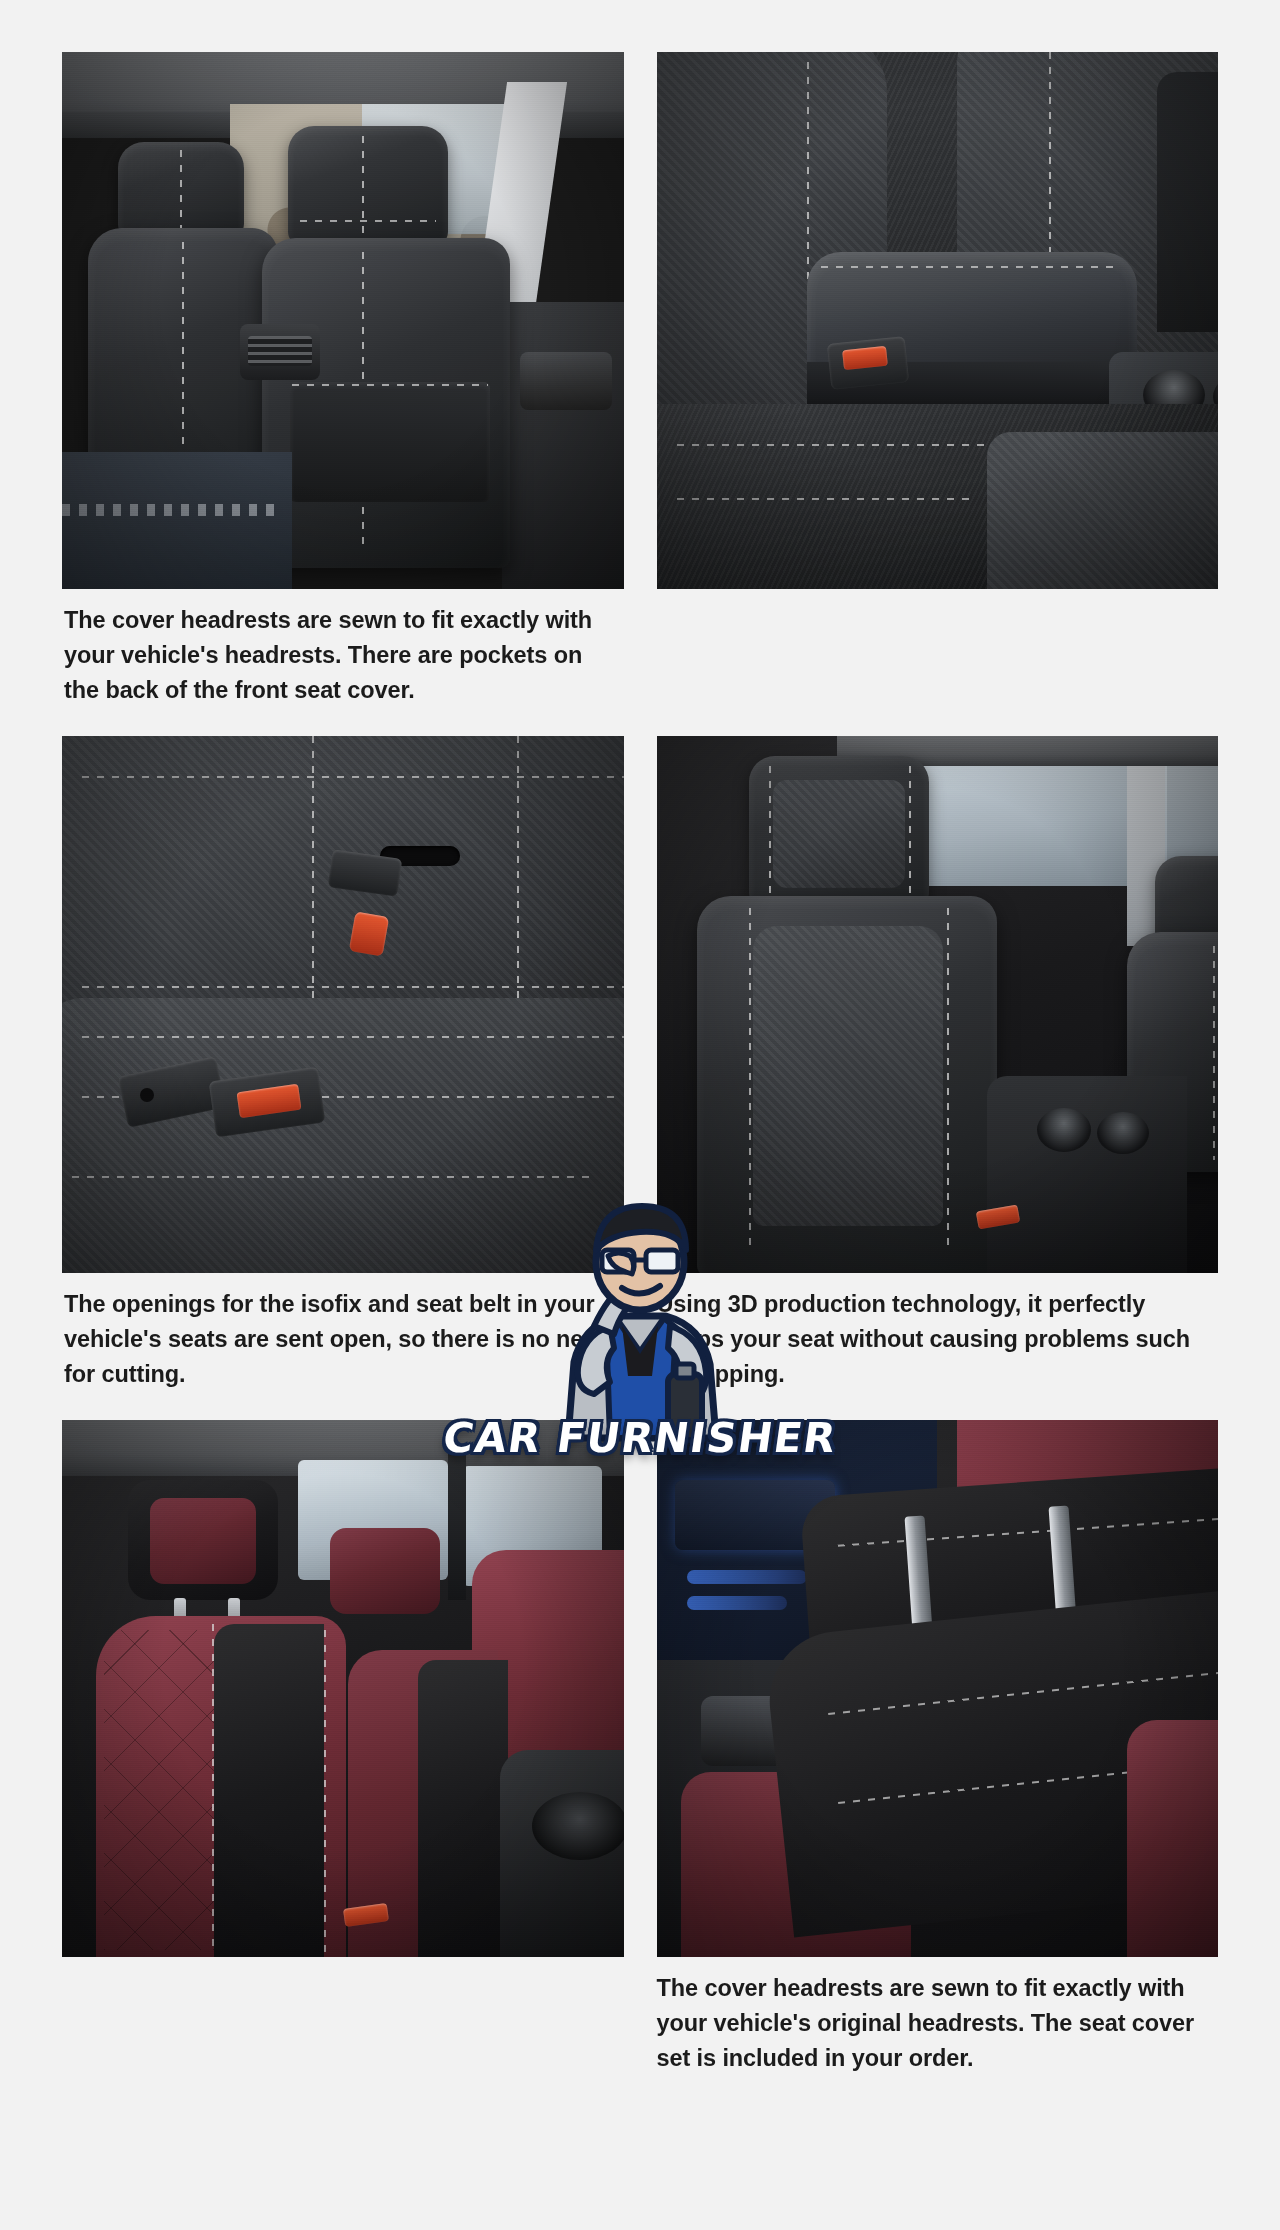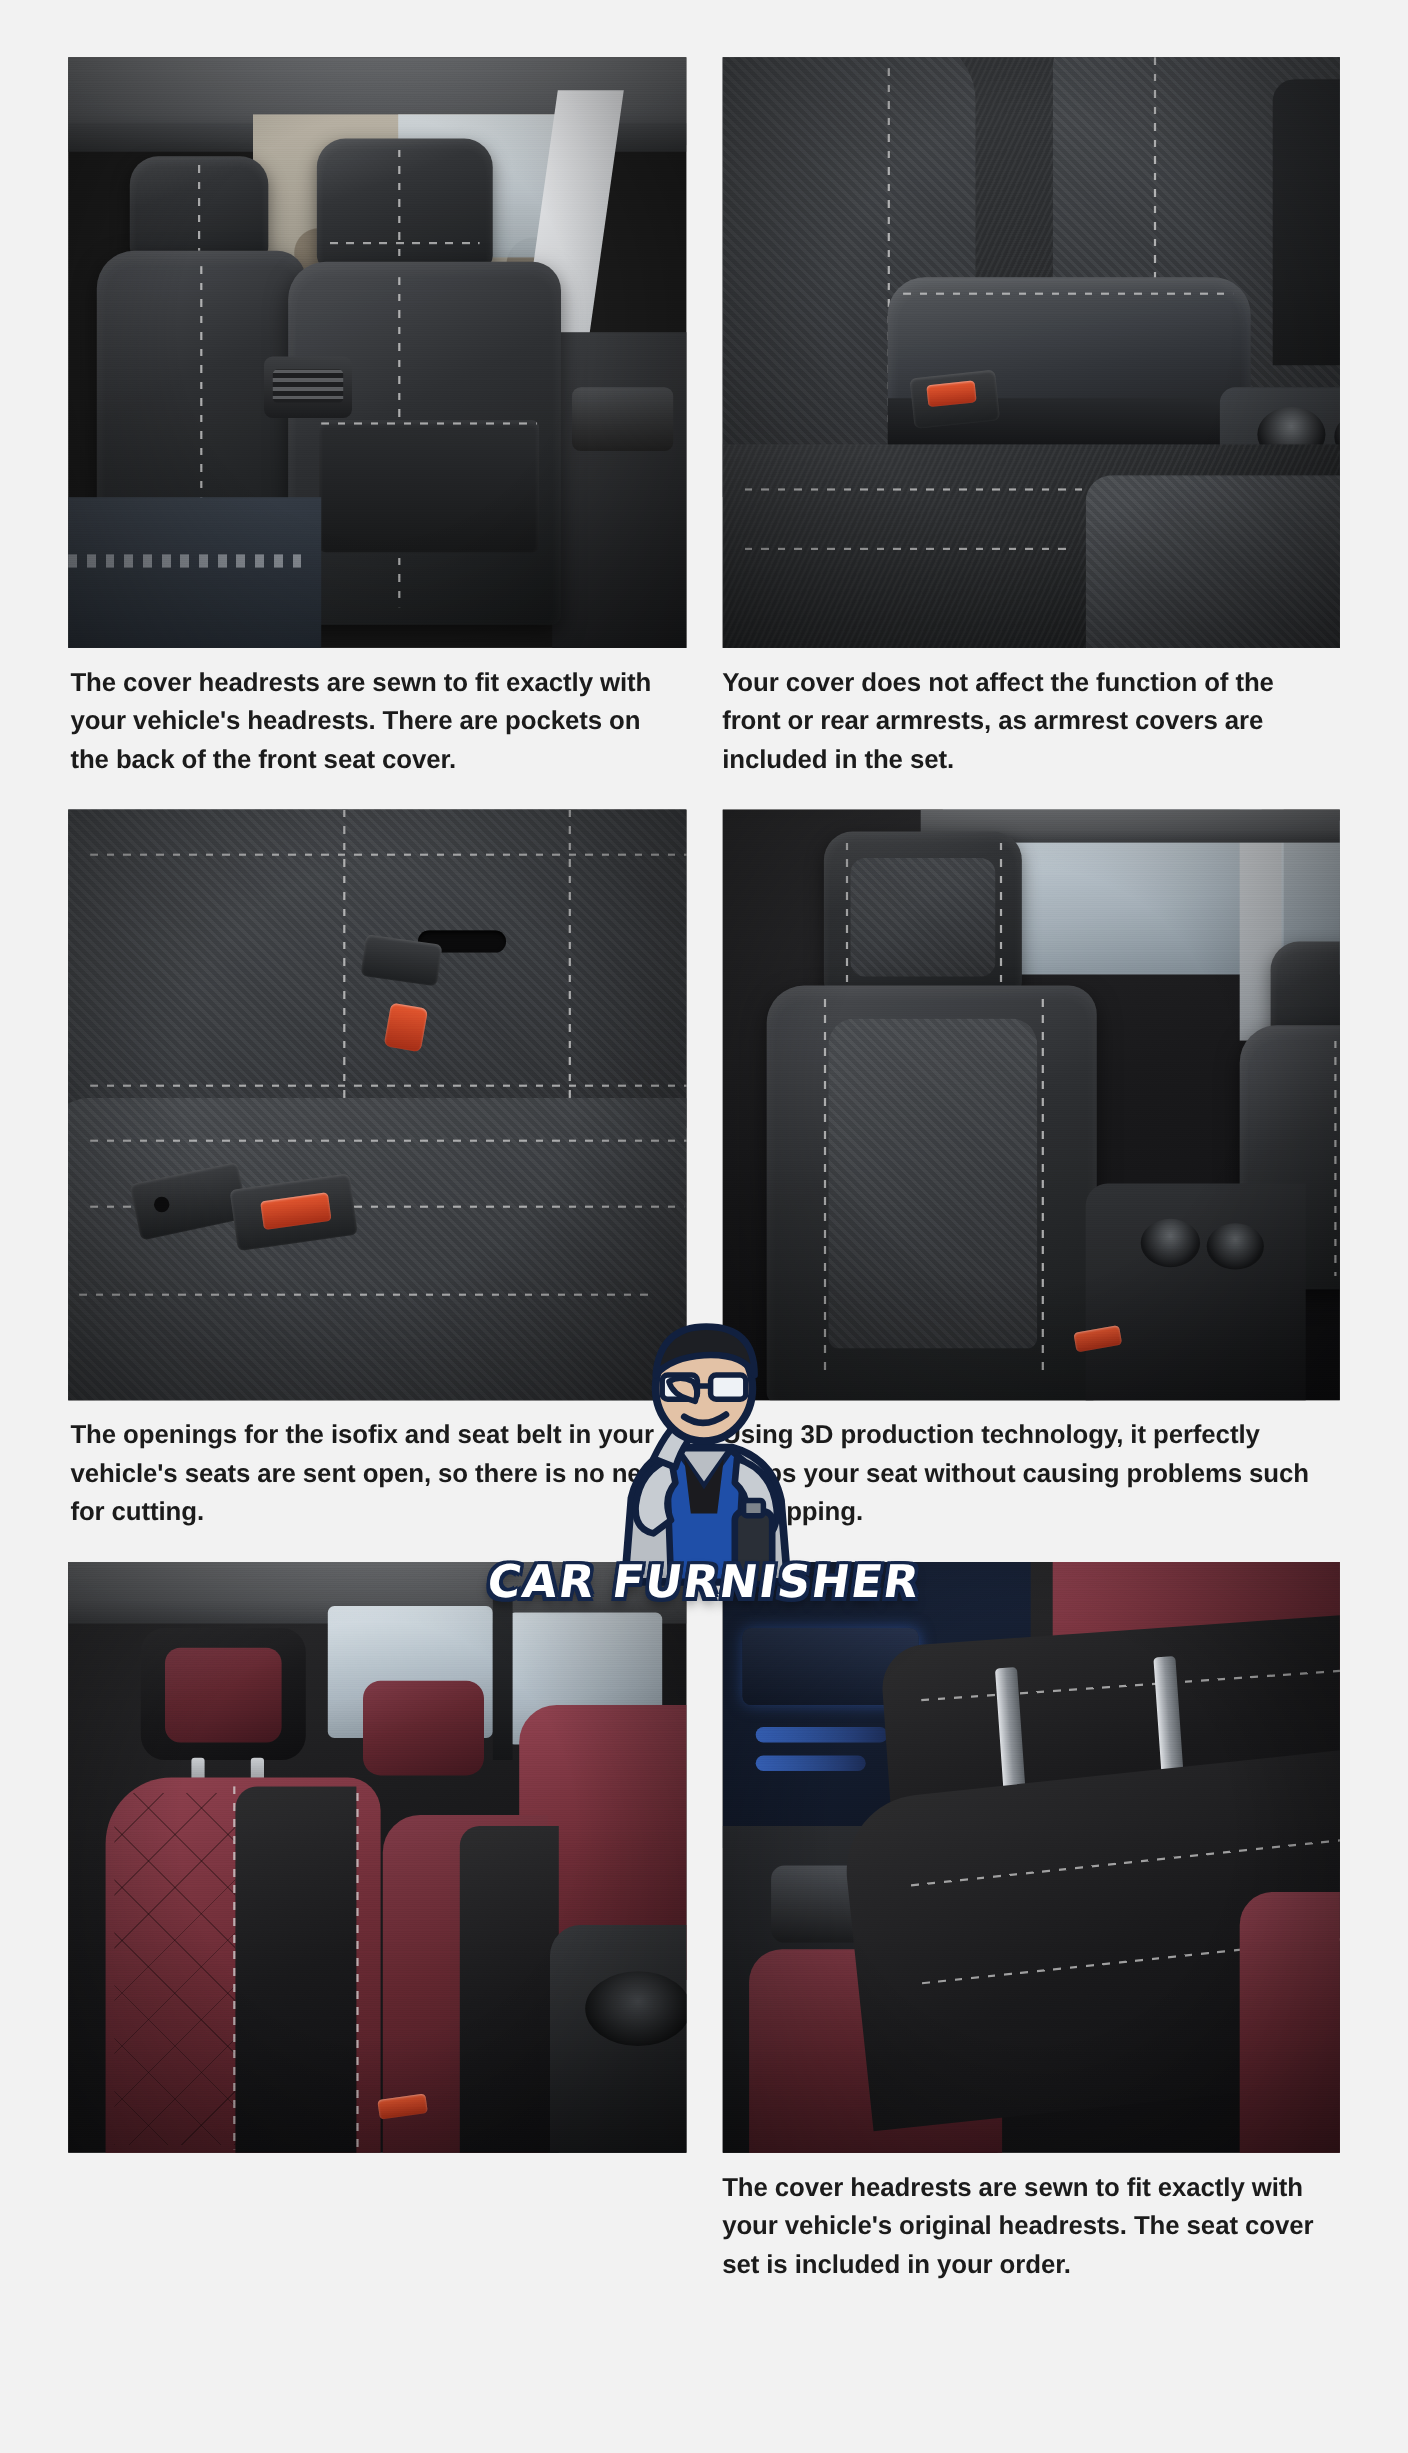--- a/index.html
+++ b/index.html
@@ -227,21 +227,20 @@
         <div class="layer" style="left:486px;top:318px;width:62px;height:50px;border-radius:50%;background:radial-gradient(ellipse at 50% 35%,#6c7074,#17181a 70%);"></div>
         <div class="layer" style="left:556px;top:322px;width:58px;height:46px;border-radius:50%;background:radial-gradient(ellipse at 50% 35%,#6c7074,#17181a 70%);"></div>
 
         <div class="layer fabricdark" style="left:0;top:352px;width:100%;height:190px;"></div>
         <div class="layer stitch-h" style="left:20px;top:392px;width:330px;"></div>
         <div class="layer stitch-h" style="left:20px;top:446px;width:300px;"></div>
         <div class="layer suede" style="left:330px;top:380px;width:300px;height:160px;border-radius:24px 0 0 0;"></div>
         <div class="layer vign"></div>
         <div class="layer grain"></div>
       </div>
-      <div class="caption">Your cover does not affect the function of the front or rear armrests, as armrest covers are included in the set.</div>
     </div>
 
     <div class="cell">
       <div class="photo">
         <div class="layer fabricdark" style="inset:0;"></div>
 
         <div class="layer suede" style="left:-10px;top:-10px;width:640px;height:300px;border-radius:0 0 30px 30px;"></div>
         <div class="layer stitch-h" style="left:20px;top:40px;width:560px;"></div>
         <div class="layer stitch-h" style="left:20px;top:250px;width:560px;"></div>
         <div class="layer stitch-v" style="left:250px;top:0px;height:280px;"></div>

